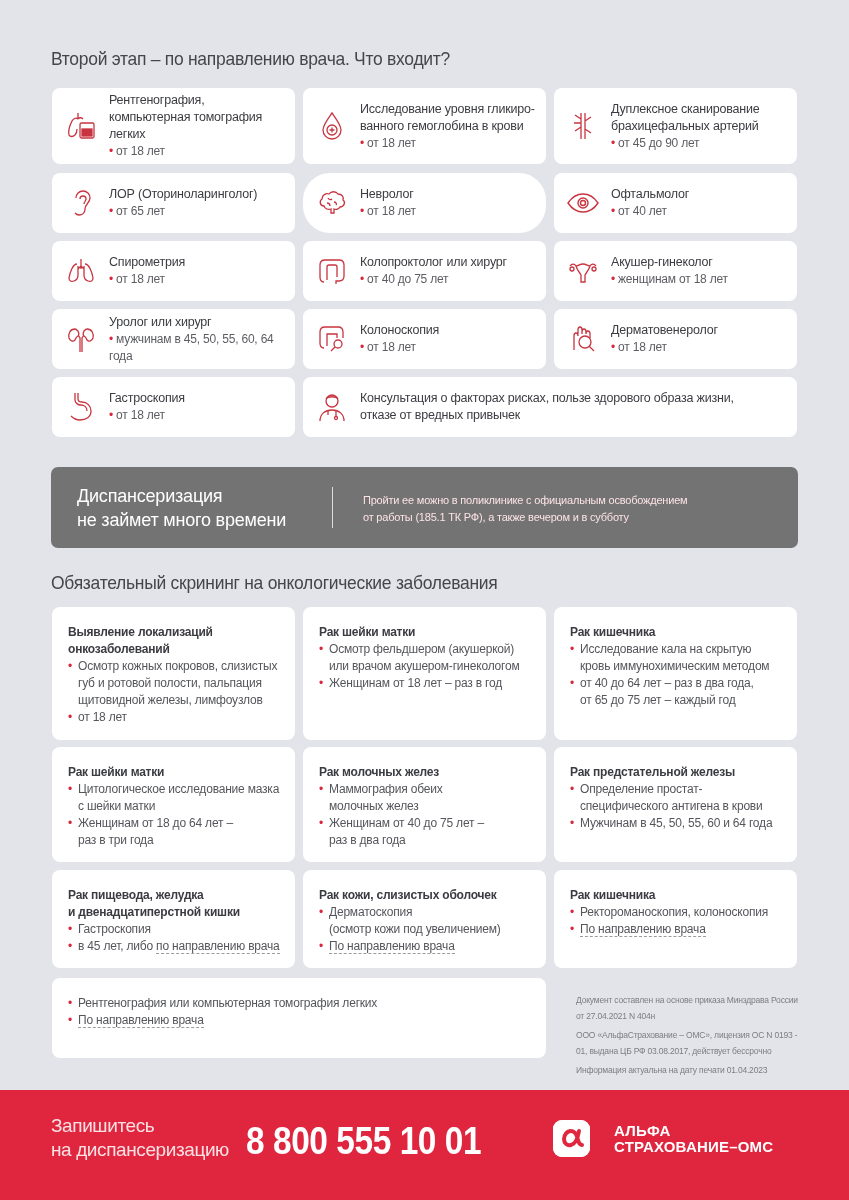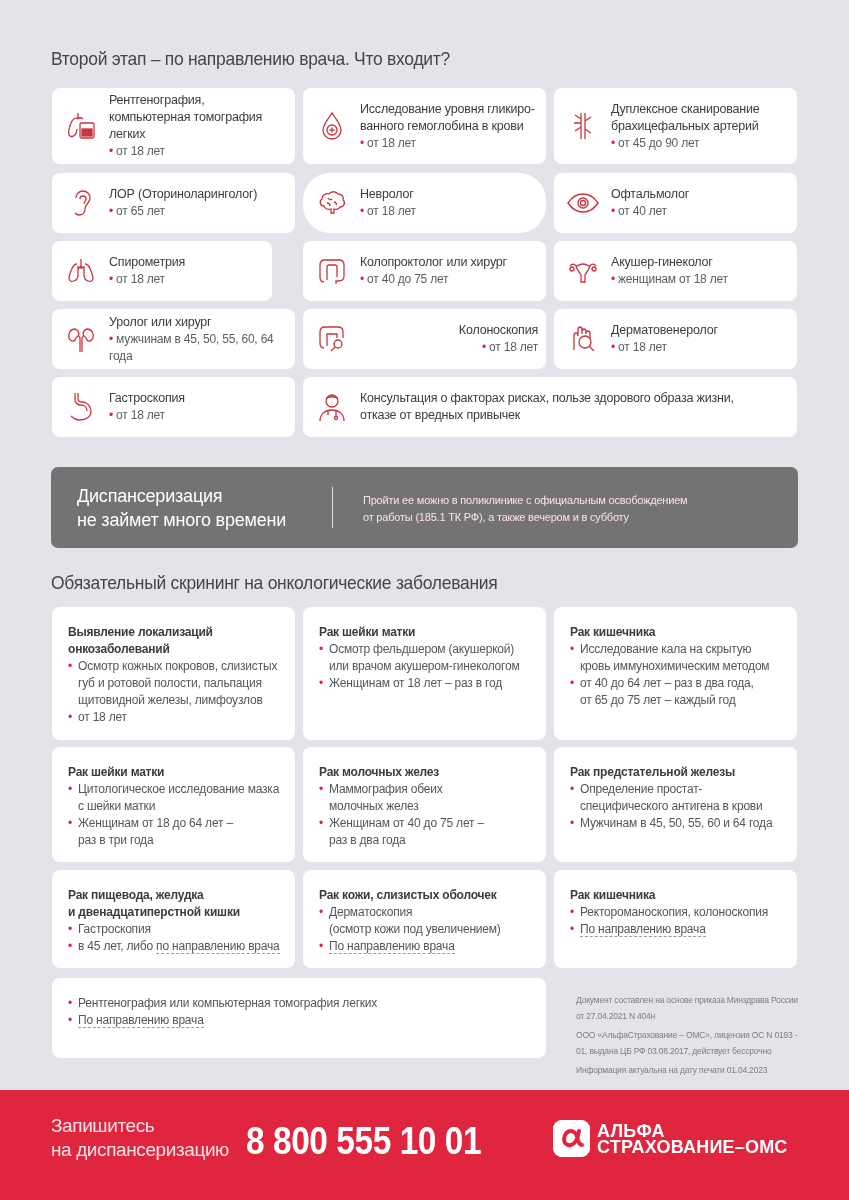--- a/index.html
+++ b/index.html
@@ -75,21 +75,21 @@
     letter-spacing: -0.5px; transform: scaleX(0.88); transform-origin: left center;
   }
   .footer .logo {
     position: absolute; left: 553px; top: 30px; display: flex; align-items: center;
   }
   .footer .logo .mark {
     width: 37px; height: 37px; background: #fff; border-radius: 9px;
     display: flex; align-items: center; justify-content: center;
   }
   .footer .logo .lt {
-    margin-left: 7px; font-size: 18px; font-weight: bold; line-height: 16px; letter-spacing: 0.2px;
+    margin-left: 24px; font-size: 15px; font-weight: bold; line-height: 16px; letter-spacing: 0.2px;
   }
 </style>
 </head>
 <body>
 
 <div class="h2" style="top:48px;">Второй этап – по направлению врача. Что входит?</div>
 
 <div>
 
   <div class="card svc" style="left:52px;top:88px;width:243px;height:76px;">
@@ -161,21 +161,21 @@
           <circle cx="17" cy="17" r="5"></circle>
           <circle cx="17" cy="17" r="2.5"></circle>
         </svg>
     </div>
     <div class="txt">
         <div class="title">Офтальмолог</div>
         <div class="sub"><span class="dot">•</span><span>от 40 лет</span></div>
       </div>
   </div>
 
-  <div class="card svc" style="left:52px;top:241px;width:220px;height:60px;">
+  <div class="card svc" style="left:52px;top:241px;width:243px;height:60px;">
     <div class="icon">
       <svg viewBox="0 0 34 34" fill="none" stroke="#c8343f" stroke-width="1.3">
           <path d="M17 5v10M17 12l-3 3M17 12l3 3M13 10c-4 0-7 8-8 14 0 3 2 4 5 3 3-1 4-3 4-6V12M21 10c4 0 7 8 8 14 0 3-2 4-5 3-3-1-4-3-4-6V12"></path>
         </svg>
     </div>
     <div class="txt">
         <div class="title">Спирометрия</div>
         <div class="sub"><span class="dot">•</span><span>от 18 лет</span></div>
       </div>
   </div>
@@ -208,21 +208,21 @@
     <div class="icon">
       <svg viewBox="0 0 34 34" fill="none" stroke="#c8343f" stroke-width="1.3">
           <path d="M11 7c-5 0-7 5-6 9 1 3 4 4 6 2 1-2 1-3 3-4 1-1 1-3 0-5-1-1-2-2-3-2zM23 7c5 0 7 5 6 9-1 3-4 4-6 2-1-2-1-3-3-4-1-1-1-3 0-5 1-1 2-2 3-2zM14 13l2 3v14M20 13l-2 3v14"></path>
         </svg>
     </div>
     <div class="txt">
         <div class="title">Уролог или хирург</div>
         <div class="sub"><span class="dot">•</span><span>мужчинам в 45, 50, 55, 60, 64 года</span></div>
       </div>
   </div>
-  <div class="card svc" style="left:303px;top:309px;width:243px;height:60px;text-align:right;">
+  <div class="card svc" style="left:303px;top:309px;width:243px;height:60px;">
     <div class="icon">
       <svg viewBox="0 0 34 34" fill="none" stroke="#c8343f" stroke-width="1.3">
           <path d="M9 26c-3 0-4-2-4-5V10c0-3 2-5 5-5h13c3 0 5 2 5 5v6M12 24V12h10v4"></path>
           <circle cx="23" cy="22" r="4"></circle>
           <path d="M20 25l-4 4"></path>
         </svg>
     </div>
     <div class="txt">
         <div class="title">Колоноскопия</div>
         <div class="sub"><span class="dot">•</span><span>от 18 лет</span></div>

